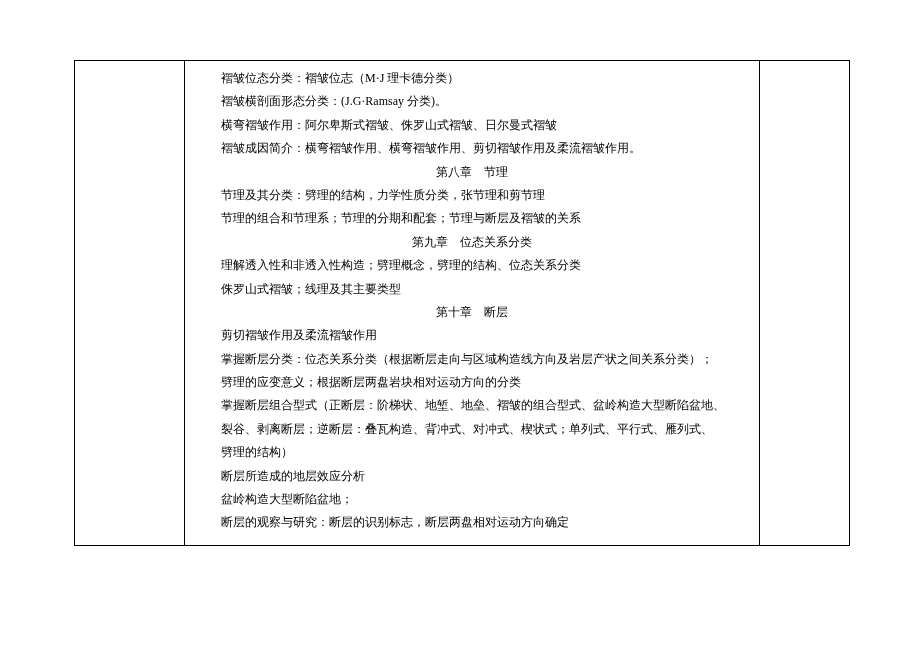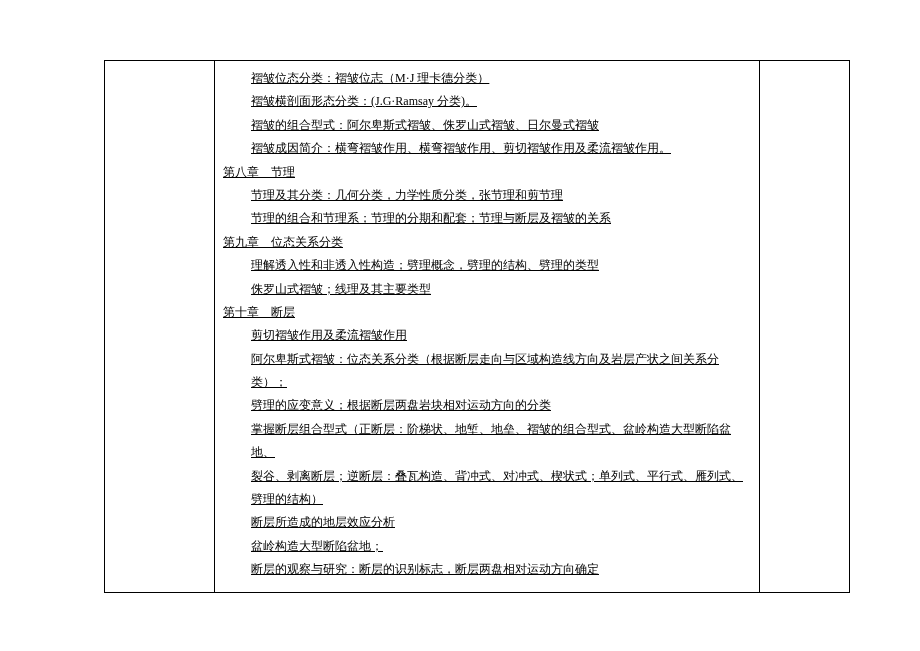--- a/index.html
+++ b/index.html
@@ -7,70 +7,69 @@
     padding: 0;
     background: #fff;
     font-family: "SimSun", "宋体", serif;
     font-size: 12px;
     color: #000;
     width: 920px;
     height: 651px;
     overflow: hidden;
   }
   .page {
-    padding: 60px 70px 0 104px;
-    text-decoration: underline;
+    padding: 60px 70px 0 74px;
   }
   table.outline {
     border-collapse: collapse;
     width: 100%;
     table-layout: fixed;
   }
   table.outline td {
     border: 1px solid #000;
     vertical-align: top;
     padding: 6px 8px 10px 8px;
   }
   col.c1 { width: 110px; }
   col.c2 { width: auto; }
   col.c3 { width: 90px; }
   .content-block {
     line-height: 1.95;
   }
   .indent-1 { padding-left: 28px; }
-  .indent-2 { padding-left: 0; }
+  .indent-2 { padding-left: 0; text-align: center; }
 </style>
 </head>
 <body>
 
 <div class="page">
   <table class="outline">
     <colgroup>
       <col class="c1">
       <col class="c2">
       <col class="c3">
     </colgroup>
     <tbody>
         <tr>
       <td></td>
       <td>
         <div class="content-block" id="content-block">
               <div class="indent-1">褶皱位态分类：褶皱位志（M·J 理卡德分类）</div>
               <div class="indent-1">褶皱横剖面形态分类：(J.G·Ramsay 分类)。</div>
-              <div class="indent-1">褶皱的组合型式：阿尔卑斯式褶皱、侏罗山式褶皱、日尔曼式褶皱</div>
+              <div class="indent-1">横弯褶皱作用：阿尔卑斯式褶皱、侏罗山式褶皱、日尔曼式褶皱</div>
               <div class="indent-1">褶皱成因简介：横弯褶皱作用、横弯褶皱作用、剪切褶皱作用及柔流褶皱作用。</div>
               <div class="indent-2">第八章　节理</div>
-              <div class="indent-1">节理及其分类：几何分类，力学性质分类，张节理和剪节理</div>
+              <div class="indent-1">节理及其分类：劈理的结构，力学性质分类，张节理和剪节理</div>
               <div class="indent-1">节理的组合和节理系；节理的分期和配套；节理与断层及褶皱的关系</div>
               <div class="indent-2">第九章　位态关系分类</div>
-              <div class="indent-1">理解透入性和非透入性构造；劈理概念，劈理的结构、劈理的类型</div>
+              <div class="indent-1">理解透入性和非透入性构造；劈理概念，劈理的结构、位态关系分类</div>
               <div class="indent-1">侏罗山式褶皱；线理及其主要类型</div>
               <div class="indent-2">第十章　断层</div>
               <div class="indent-1">剪切褶皱作用及柔流褶皱作用</div>
-              <div class="indent-1">阿尔卑斯式褶皱：位态关系分类（根据断层走向与区域构造线方向及岩层产状之间关系分类）；</div>
+              <div class="indent-1">掌握断层分类：位态关系分类（根据断层走向与区域构造线方向及岩层产状之间关系分类）；</div>
               <div class="indent-1">劈理的应变意义；根据断层两盘岩块相对运动方向的分类</div>
               <div class="indent-1">掌握断层组合型式（正断层：阶梯状、地堑、地垒、褶皱的组合型式、盆岭构造大型断陷盆地、</div>
               <div class="indent-1">裂谷、剥离断层；逆断层：叠瓦构造、背冲式、对冲式、楔状式；单列式、平行式、雁列式、</div>
               <div class="indent-1">劈理的结构）</div>
               <div class="indent-1">断层所造成的地层效应分析</div>
               <div class="indent-1">盆岭构造大型断陷盆地；</div>
               <div class="indent-1">断层的观察与研究：断层的识别标志，断层两盘相对运动方向确定</div>
             </div>
       </td>
       <td></td>

